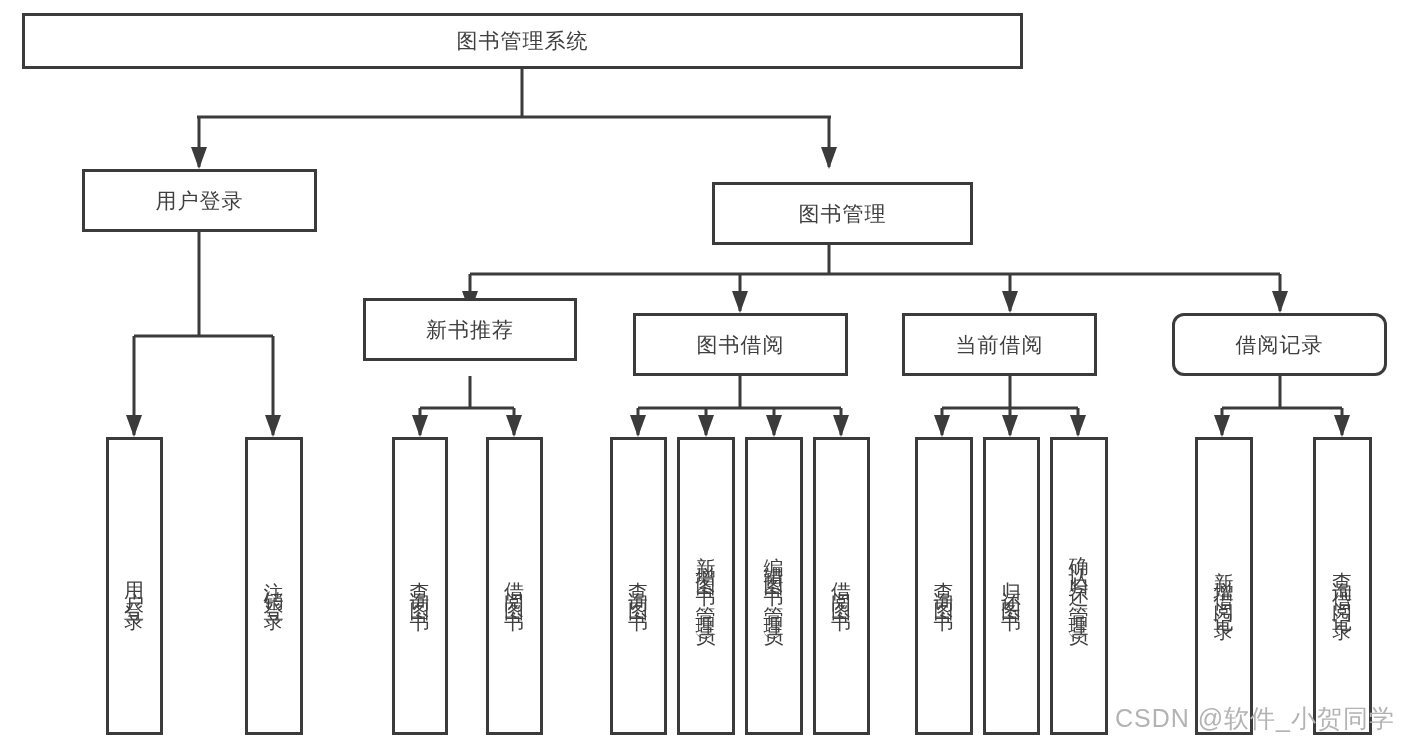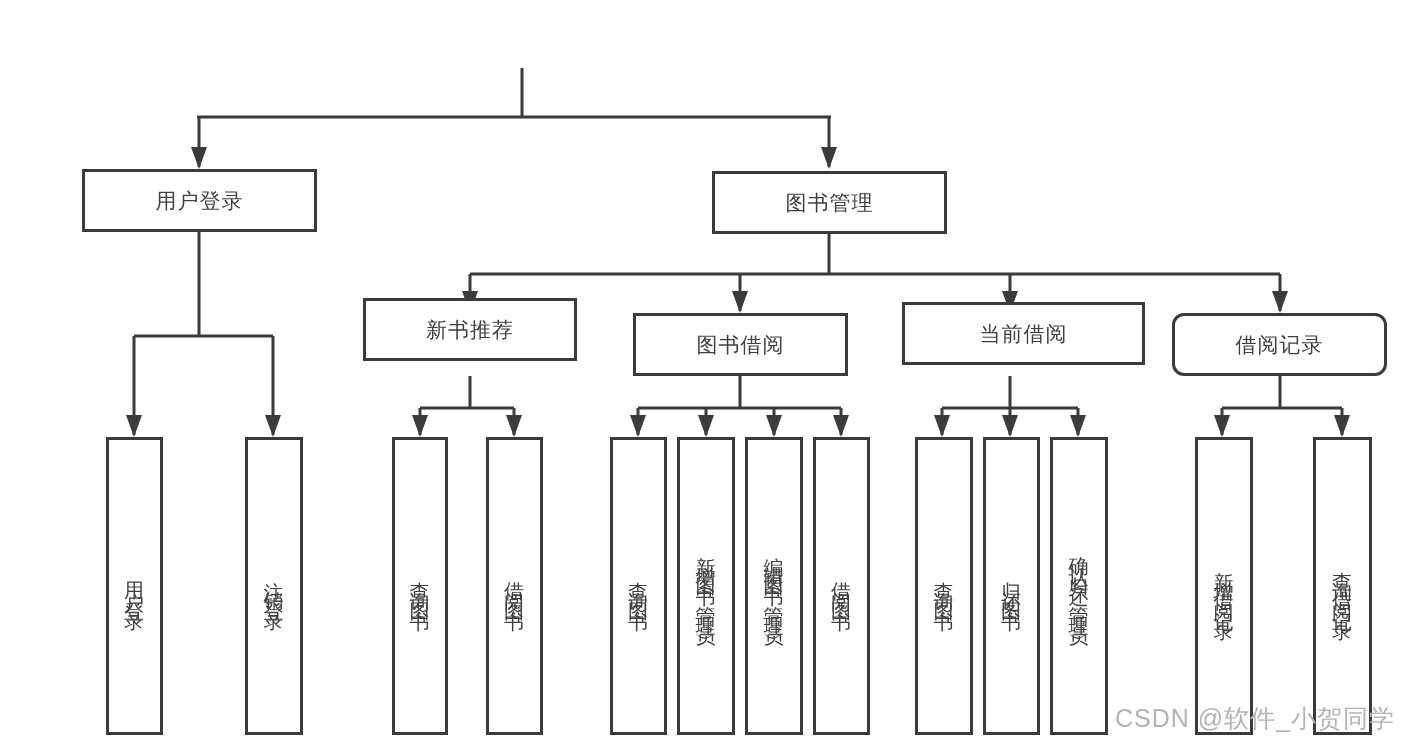--- a/index.html
+++ b/index.html
@@ -45,24 +45,24 @@
     writing-mode:vertical-rl;
     text-orientation:mixed;
     font-size:20px;
     line-height:1;
     letter-spacing:10px;
     color:var(--text);
   }
   
   .n-root {left:22px;  top:13px;  width:1001px;height:56px;}
   .n-l2a  {left:82px;  top:169px; width:235px; height:63px;}
-  .n-l2b  {left:712px; top:171px; width:235px; height:63px;}
+  .n-l2b  {left:712px; top:182px; width:261px; height:63px;}
   .n-l3a  {left:363px; top:298px; width:214px; height:63px;}
   .n-l3b  {left:633px; top:313px; width:215px; height:63px;}
-  .n-l3c  {left:902px; top:302px; width:243px; height:63px;}
+  .n-l3c  {left:902px; top:313px; width:195px; height:63px;}
   .n-l3d  {left:1172px;top:313px; width:215px; height:63px;border-radius:12px;}
   .leaf   {top:437px;  height:298px;}
   .n-lf1  {left:106px; width:57px;}
   .n-lf2  {left:245px; width:58px;}
   .n-lf3  {left:392px; width:56px;}
   .n-lf4  {left:486px; width:57px;}
   .n-lf5  {left:610px; width:57px;}
   .n-lf6  {left:677px; width:58px;}
   .n-lf7  {left:745px; width:58px;}
   .n-lf8  {left:813px; width:57px;}
@@ -128,20 +128,23 @@
       <polygon points="1070,415 1086,415 1078,437"></polygon>
     </g>
 
     <g>
       <path d="M1280 375 V408 M1222 408 H1342 M1222 408 V435 M1342 408 V435"></path>
       <polygon points="1214,415 1230,415 1222,437"></polygon>
       <polygon points="1334,415 1350,415 1342,437"></polygon>
     </g>
   </svg>
 
+  <div class="node n-root">
+    <span class="htxt">图书管理系统</span>
+  </div>
 
   <div class="node n-l2a">
     <span class="htxt">用户登录</span>
   </div>
   <div class="node n-l2b">
     <span class="htxt">图书管理</span>
   </div>
 
   <div class="node n-l3a">
     <span class="htxt">新书推荐</span>

